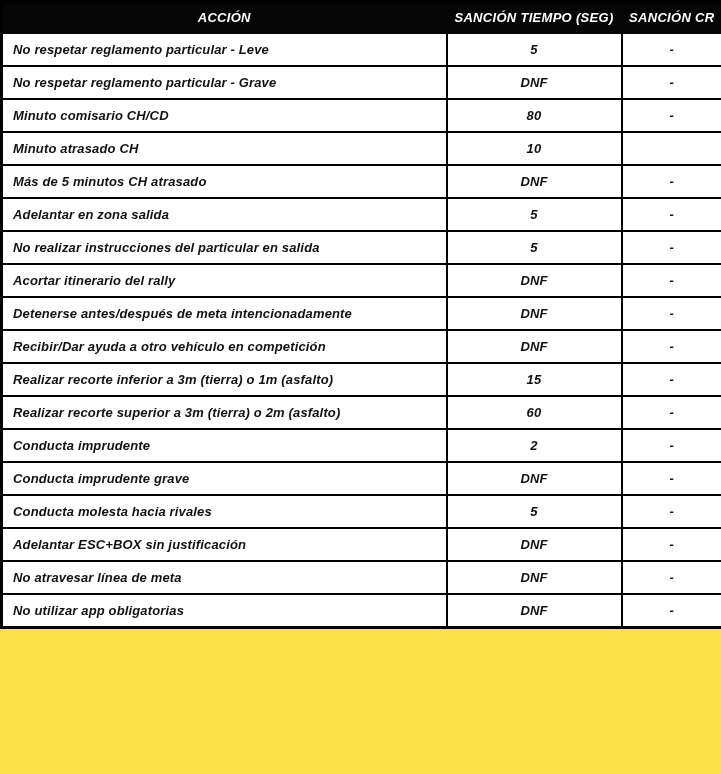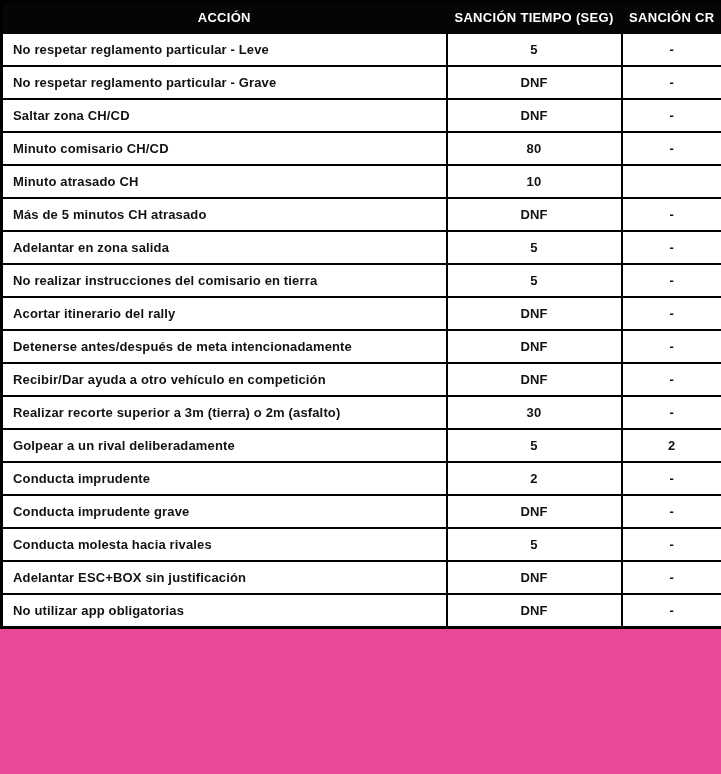--- a/index.html
+++ b/index.html
@@ -3,23 +3,24 @@
 <meta charset="utf-8">
 <style>
   html, body {
     margin: 0;
     padding: 0;
     background: #ffffff;
   }
   .page {
     width: 721px;
     height: 774px;
-    background: #ec4899;
+    background: #fde047;
     box-sizing: border-box;
     font-family: "Liberation Sans", "DejaVu Sans", sans-serif;
+    font-style: italic;
   }
   table.sanctions {
     width: 721px;
     border-collapse: collapse;
     table-layout: fixed;
     border: 3px solid #000000;
   }
   col.c1 { width: 445px; }
   col.c2 { width: 175px; }
   col.c3 { width: 101px; }
@@ -80,73 +81,68 @@
     <td class="c-accion">No respetar reglamento particular - Leve</td>
     <td class="c-tiempo">5</td>
     <td class="c-cr">-</td>
   </tr>
         <tr>
     <td class="c-accion">No respetar reglamento particular - Grave</td>
     <td class="c-tiempo">DNF</td>
     <td class="c-cr">-</td>
   </tr>
         <tr>
-    <td class="c-accion">Saltar zona CH/CD</td>
-    <td class="c-tiempo">DNF</td>
-    <td class="c-cr">-</td>
-  </tr>
-        <tr>
     <td class="c-accion">Minuto comisario CH/CD</td>
     <td class="c-tiempo">80</td>
     <td class="c-cr">-</td>
   </tr>
         <tr>
     <td class="c-accion">Minuto atrasado CH</td>
     <td class="c-tiempo">10</td>
     <td class="c-cr"></td>
   </tr>
         <tr>
     <td class="c-accion">Más de 5 minutos CH atrasado</td>
     <td class="c-tiempo">DNF</td>
     <td class="c-cr">-</td>
   </tr>
         <tr>
     <td class="c-accion">Adelantar en zona salida</td>
     <td class="c-tiempo">5</td>
     <td class="c-cr">-</td>
   </tr>
         <tr>
-    <td class="c-accion">No realizar instrucciones del comisario en tierra</td>
+    <td class="c-accion">No realizar instrucciones del particular en salida</td>
     <td class="c-tiempo">5</td>
     <td class="c-cr">-</td>
   </tr>
         <tr>
     <td class="c-accion">Acortar itinerario del rally</td>
     <td class="c-tiempo">DNF</td>
     <td class="c-cr">-</td>
   </tr>
         <tr>
     <td class="c-accion">Detenerse antes/después de meta intencionadamente</td>
     <td class="c-tiempo">DNF</td>
     <td class="c-cr">-</td>
   </tr>
         <tr>
     <td class="c-accion">Recibir/Dar ayuda a otro vehículo en competición</td>
     <td class="c-tiempo">DNF</td>
     <td class="c-cr">-</td>
   </tr>
         <tr>
-    <td class="c-accion">Realizar recorte superior a 3m (tierra) o 2m (asfalto)</td>
-    <td class="c-tiempo">30</td>
+    <td class="c-accion">Realizar recorte inferior a 3m (tierra) o 1m (asfalto)</td>
+    <td class="c-tiempo">15</td>
     <td class="c-cr">-</td>
   </tr>
         <tr>
-    <td class="c-accion">Golpear a un rival deliberadamente</td>
-    <td class="c-tiempo">5</td>
-    <td class="c-cr">2</td>
+    <td class="c-accion">Realizar recorte superior a 3m (tierra) o 2m (asfalto)</td>
+    <td class="c-tiempo">60</td>
+    <td class="c-cr">-</td>
   </tr>
         <tr>
     <td class="c-accion">Conducta imprudente</td>
     <td class="c-tiempo">2</td>
     <td class="c-cr">-</td>
   </tr>
         <tr>
     <td class="c-accion">Conducta imprudente grave</td>
     <td class="c-tiempo">DNF</td>
     <td class="c-cr">-</td>
@@ -155,19 +151,24 @@
     <td class="c-accion">Conducta molesta hacia rivales</td>
     <td class="c-tiempo">5</td>
     <td class="c-cr">-</td>
   </tr>
         <tr>
     <td class="c-accion">Adelantar ESC+BOX sin justificación</td>
     <td class="c-tiempo">DNF</td>
     <td class="c-cr">-</td>
   </tr>
         <tr>
+    <td class="c-accion">No atravesar línea de meta</td>
+    <td class="c-tiempo">DNF</td>
+    <td class="c-cr">-</td>
+  </tr>
+        <tr>
     <td class="c-accion">No utilizar app obligatorias</td>
     <td class="c-tiempo">DNF</td>
     <td class="c-cr">-</td>
   </tr>
       </tbody>
   </table>
 </div>
 
 </body></html>

